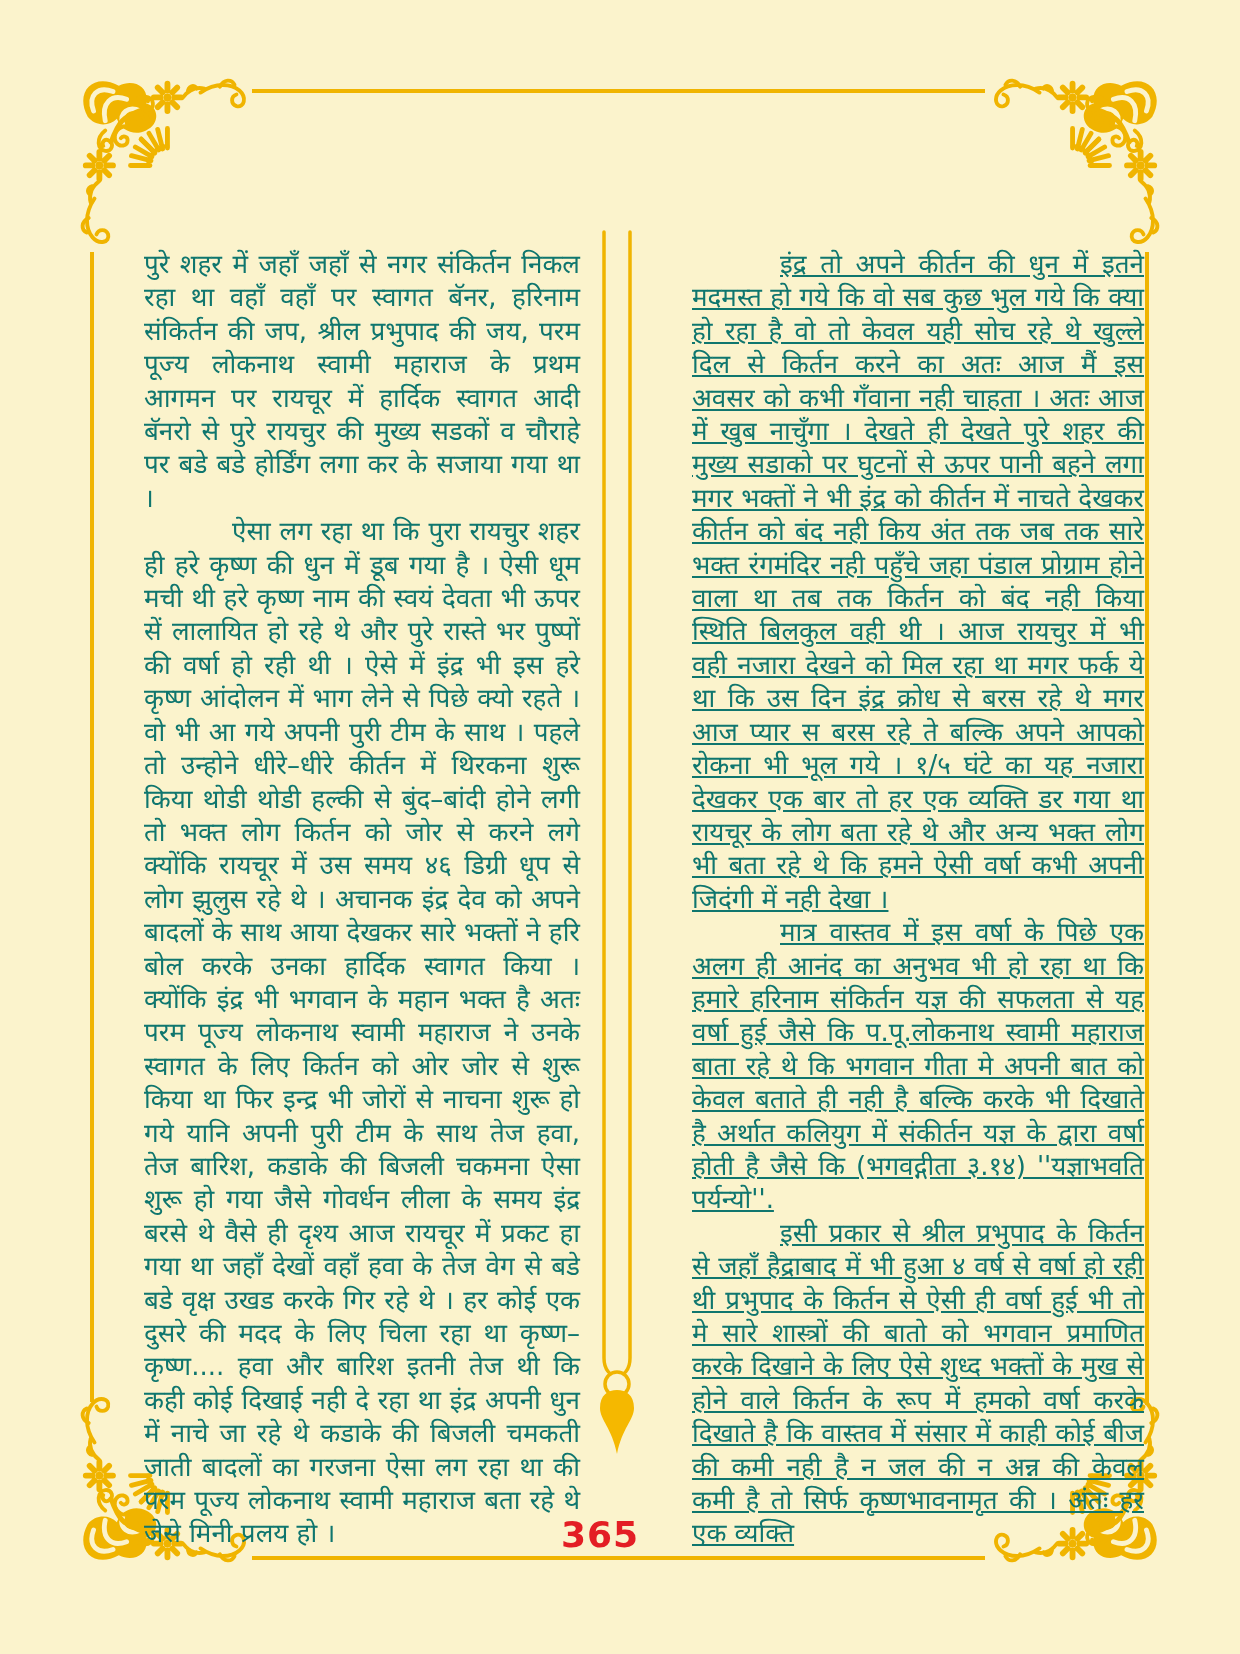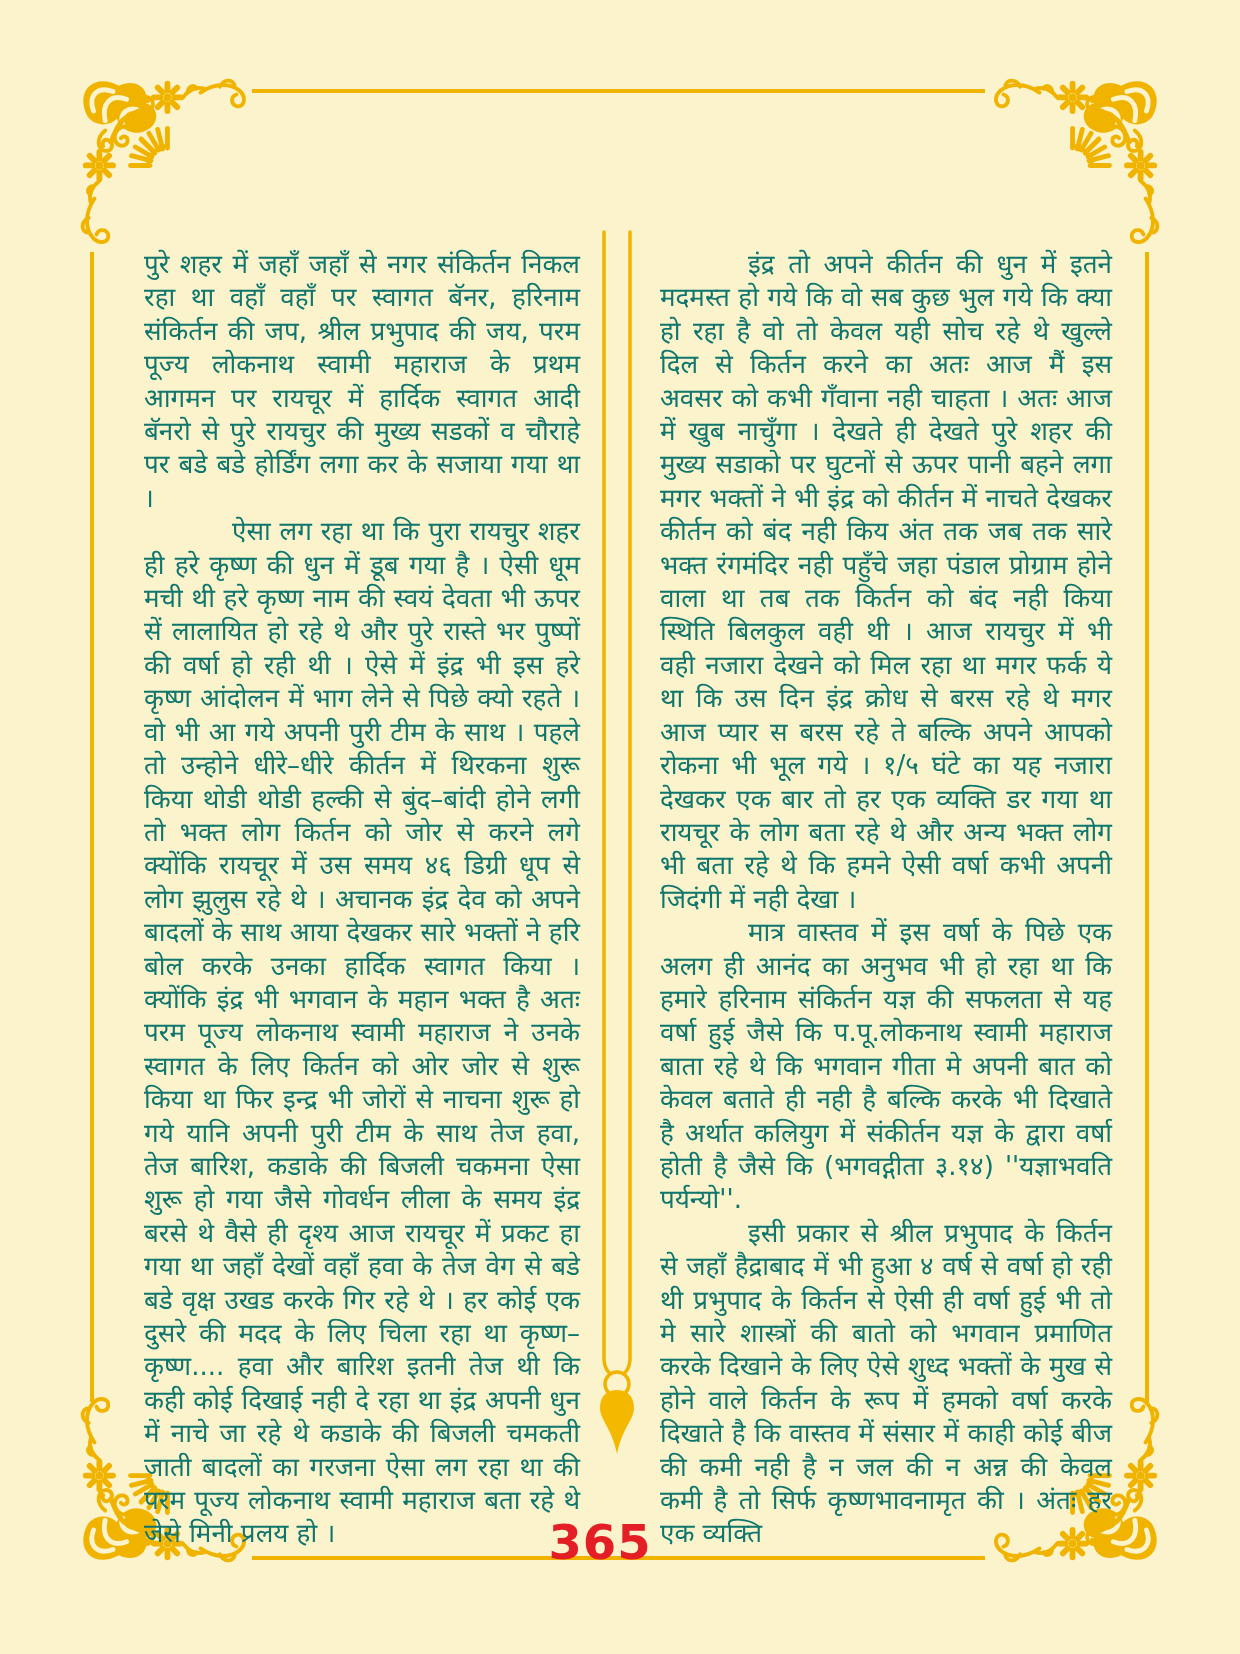--- a/index.html
+++ b/index.html
@@ -31,27 +31,27 @@
   
   .column{
     position:absolute;top:248px;
     color:#0f766e;
     font-size:26px;line-height:33.4px;
     text-align:justify;
   }
   .column p{margin:0;padding:0;}
   .column p.indent{text-indent:88px;}
   .col-left{left:144px;width:436px;}
-  .col-right{left:660px;width:452px;}
+  .col-right{left:692px;width:452px;text-decoration:underline;}
 
   
   .page-number{
     position:absolute;left:540px;top:1514px;width:120px;
     text-align:center;
-    color:#E31E24;font-size:48px;font-weight:bold;
+    color:#E31E24;font-size:36px;font-weight:bold;
     letter-spacing:1px;
   }
 </style>
 </head>
 <body>
 
 <div class="page">
 
   <svg width="0" height="0" style="position:absolute" aria-hidden="true">
     <defs>

